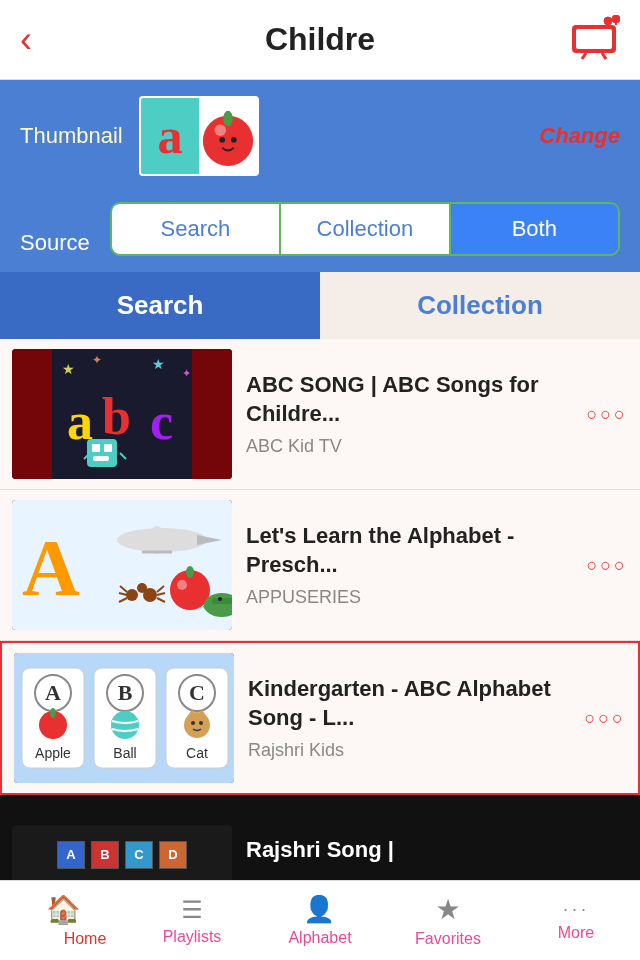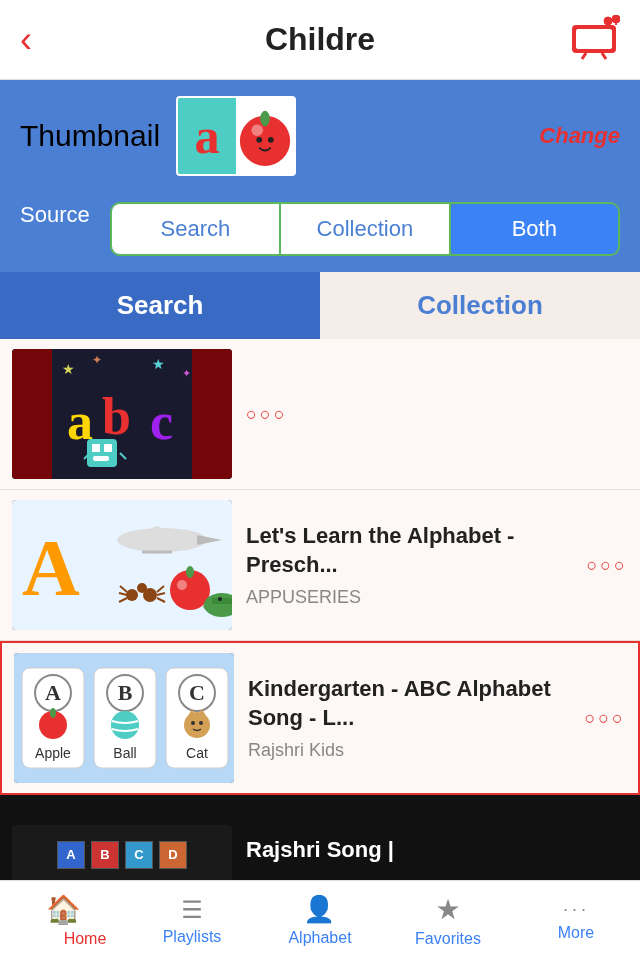--- a/index.html
+++ b/index.html
@@ -40,22 +40,22 @@
 
     
     .thumbnail-section {
       background: #4a7fd4;
       padding: 16px 20px;
       display: flex;
       align-items: center;
       gap: 16px;
     }
     .thumbnail-label {
-      color: #000000;
-      font-size: 30px;
+      color: #fef9c3;
+      font-size: 22px;
       font-weight: 500;
     }
     .thumbnail-image {
       width: 120px;
       height: 80px;
       border: 2px solid #fff;
       border-radius: 4px;
       background: #e8f4ff;
       display: flex;
       align-items: center;
@@ -73,21 +73,21 @@
       cursor: pointer;
       margin-left: auto;
       font-style: italic;
     }
 
     
     .source-section {
       background: #4a7fd4;
       padding: 10px 20px 16px;
       display: flex;
-      align-items: flex-start;
+      align-items: flex-end;
       gap: 12px;
     }
     .source-label {
       color: #fff;
       font-size: 22px;
       font-weight: 500;
       margin-right: 8px;
     }
     .source-buttons {
       flex: 1;
@@ -205,21 +205,21 @@
       flex-direction: column;
       align-items: center;
       justify-content: center;
       gap: 4px;
       cursor: pointer;
       padding: 8px 0;
     }
     .nav-item.active .nav-label { color: #e83030; margin-left: 42px; }
     .nav-item .nav-label {
       font-size: 16px;
-      color: #3b82f6;
+      color: #ec4899;
     }
     .nav-icon {
       font-size: 28px;
     }
     .nav-item.active .nav-icon { color: #e83030; }
     .nav-item:not(.active) .nav-icon { color: #888; }
   </style>
 </head>
 <body>
 
@@ -295,20 +295,24 @@
         <text x="138" y="90" font-size="52" font-weight="900" fill="#a020f0" font-family="Arial Black">c</text>
 
         <rect x="75" y="90" width="30" height="28" rx="4" fill="#4ecdc4"></rect>
         <rect x="80" y="95" width="8" height="8" rx="1" fill="#fff"></rect>
         <rect x="92" y="95" width="8" height="8" rx="1" fill="#fff"></rect>
         <rect x="81" y="107" width="16" height="5" rx="2" fill="#fff"></rect>
         <line x1="78" y1="104" x2="72" y2="110" stroke="#4ecdc4" stroke-width="2"></line>
         <line x1="108" y1="104" x2="114" y2="110" stroke="#4ecdc4" stroke-width="2"></line>
       </svg>
     </div>
+    <div class="video-info">
+      <div class="video-title">ABC SONG | ABC Songs for Childre...</div>
+      <div class="video-channel">ABC Kid TV</div>
+    </div>
     <div class="video-more">○○○</div>
   </div>
 
   <div class="video-item">
     <div class="video-thumb">
       <svg width="220" height="130" viewBox="0 0 220 130" xmlns="http://www.w3.org/2000/svg">
         <rect width="220" height="130" fill="#e8f4ff"></rect>
 
         <text x="10" y="95" font-size="80" font-weight="900" fill="#ff9900" font-family="Arial Black">A</text>
 

